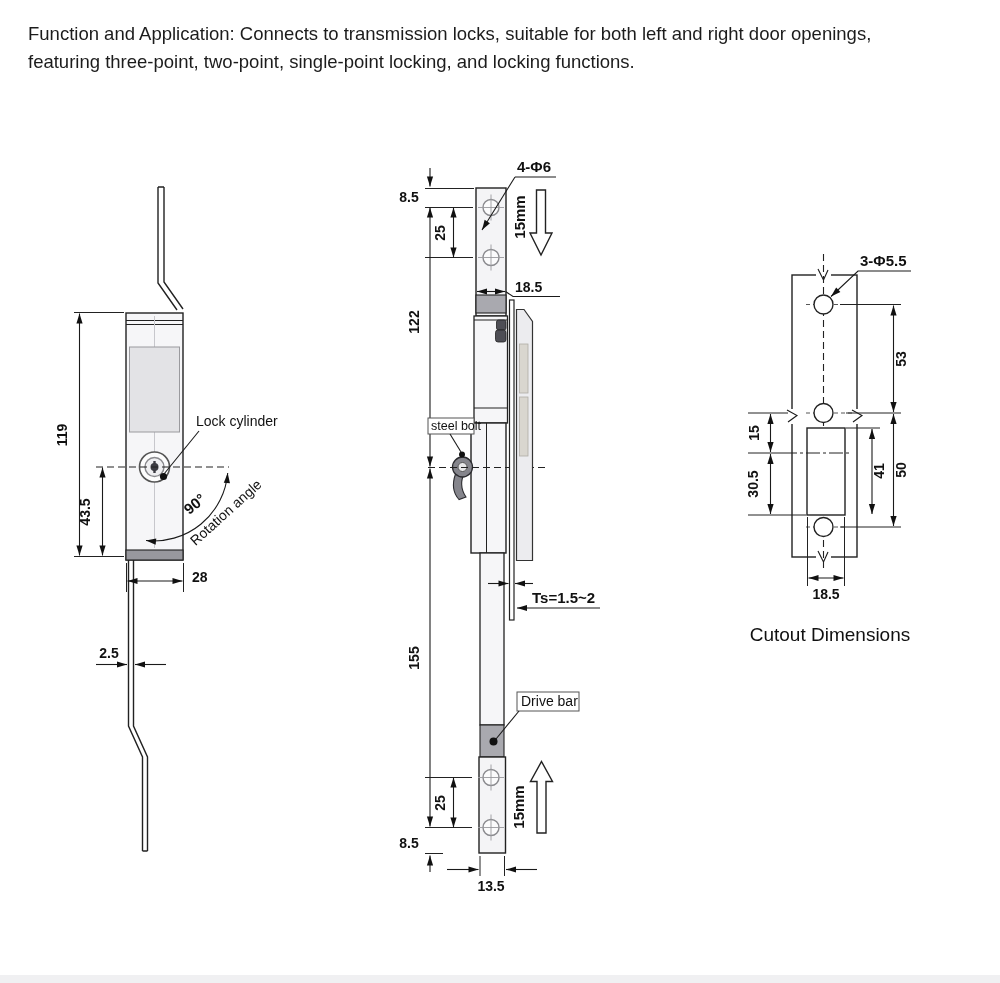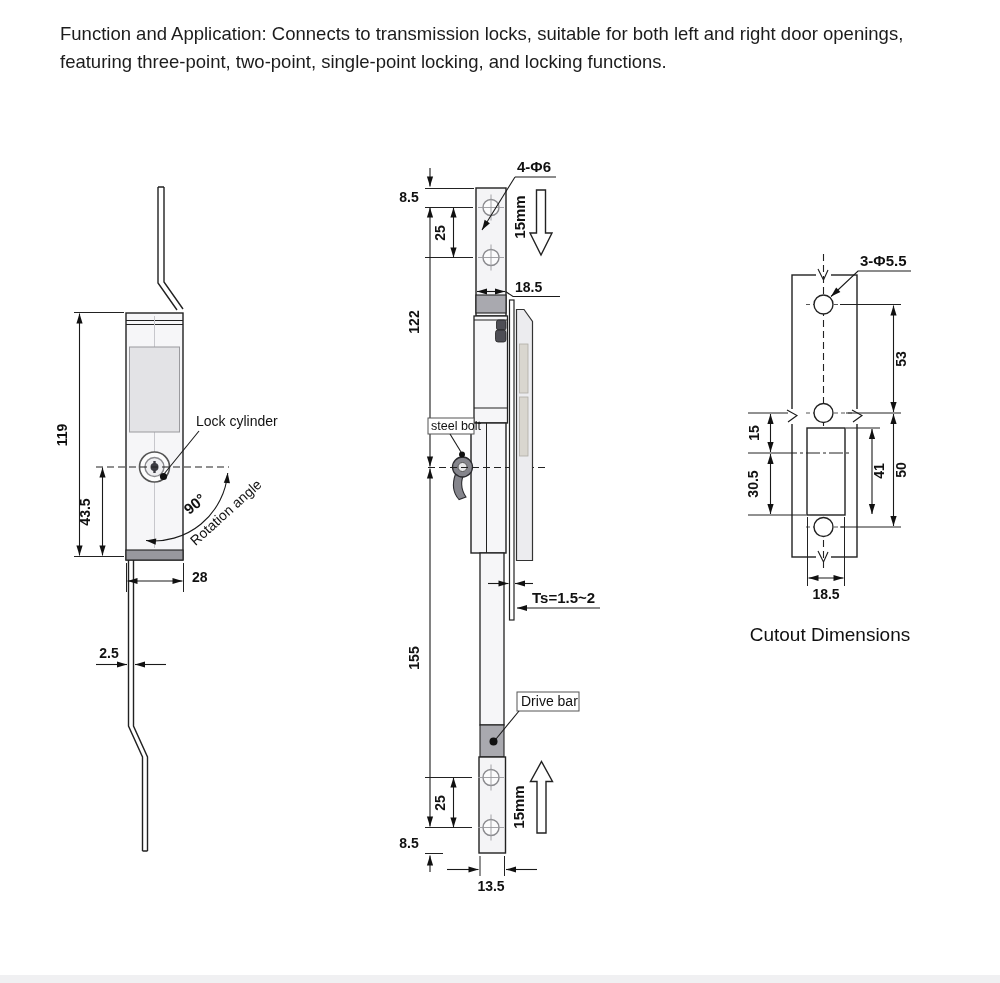--- a/index.html
+++ b/index.html
@@ -1,19 +1,19 @@
 <!DOCTYPE html>
 <html><head>
 <meta charset="utf-8">
 <style>
   html,body{margin:0;padding:0;background:#ffffff;}
   #canvas{position:relative;width:1000px;height:983px;background:#ffffff;overflow:hidden;
           font-family:"Liberation Sans",sans-serif;}
   #header-text{position:absolute;left:28px;top:20px;width:856px;
-               font-size:18.5px;line-height:28px;color:#1c1c1c;margin-left:32px;}
+               font-size:18.5px;line-height:28px;color:#1c1c1c;}
   svg{position:absolute;left:0;top:0;}
   .oln{fill:none;stroke:#222;stroke-width:1.4;}
   .thin{fill:none;stroke:#222;stroke-width:1;}
   .dim{fill:none;stroke:#1a1a1a;stroke-width:1.1;}
   .ctr{fill:none;stroke:#c7c7cc;stroke-width:1;}
   .dash{fill:none;stroke:#222;stroke-width:1.1;stroke-dasharray:7 4;}
   .dimtxt{font:bold 14px "Liberation Sans",sans-serif;fill:#111;}
   .lbltxt{font:14px "Liberation Sans",sans-serif;fill:#111;}
   .smltxt{font:12.5px "Liberation Sans",sans-serif;fill:#111;}
   .techtxt{font:bold 15px "Liberation Sans",sans-serif;fill:#111;}

